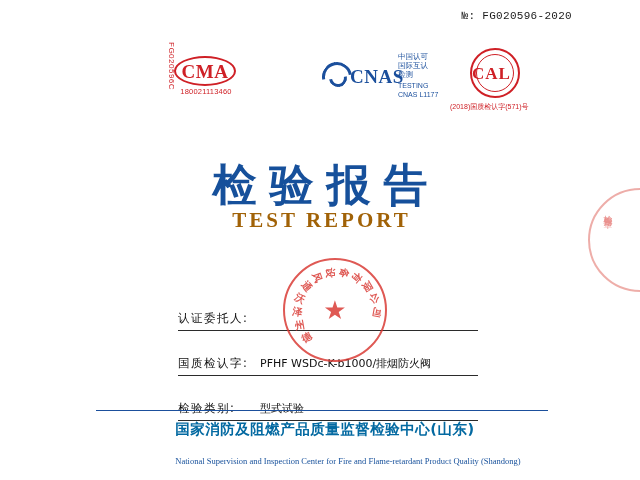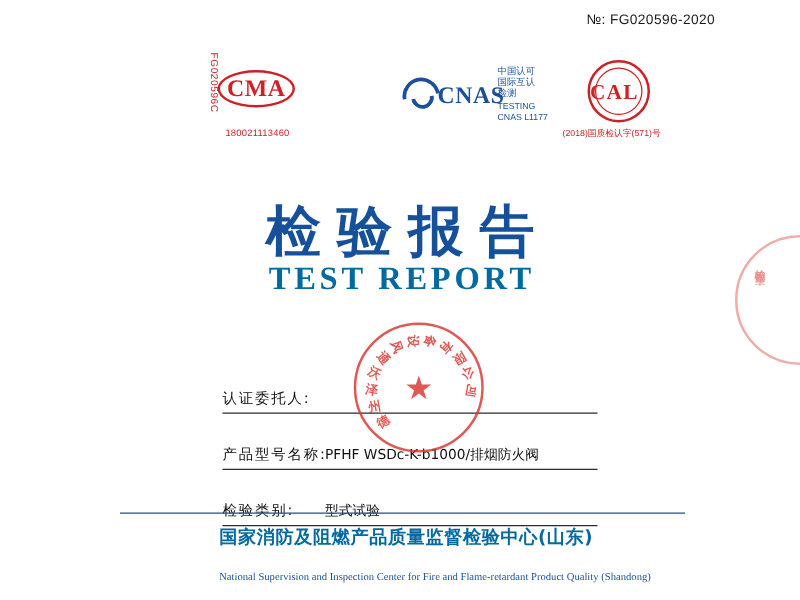--- a/index.html
+++ b/index.html
@@ -19,21 +19,21 @@
     width: 640px;
     height: 480px;
     background: #ffffff;
   }
 
   
   .report-no {
     position: absolute;
     top: 10px;
     right: 68px;
-    font-family: Liberation Sans, sans-serif;
+    font-family: Liberation Mono, monospace;
     font-size: 11px;
     color: #1a1a1a;
     letter-spacing: 0.3px;
     white-space: nowrap;
   }
 
   
   .logo-row {
     position: absolute;
     top: 42px;
@@ -72,21 +72,21 @@
     border-radius: 50%;
     color: #cf2026;
     font-weight: bold;
     font-size: 19px;
     line-height: 28px;
     font-family: "Liberation Serif", serif;
     letter-spacing: 0.5px;
     box-sizing: border-box;
   }
   .cma-num {
-    margin-top: 16px;
+    margin-top: 1px;
     color: #cf2026;
     font-size: 7.5px;
     letter-spacing: 0.2px;
     white-space: nowrap;
   }
 
   
   .ilac-block {
     position: absolute;
     left: 92px;
@@ -256,24 +256,24 @@
     color: #16509b;
   }
   .title-en {
     position: absolute;
     top: 208px;
     left: 0;
     width: 640px;
     text-align: center;
     font-family: "Liberation Serif", serif;
     font-weight: bold;
-    font-size: 26px;
+    font-size: 21px;
     letter-spacing: 3px;
     text-indent: 3px;
-    color: #0369a1;
+    color: #a16207;
   }
 
   
   .fields {
     position: absolute;
     top: 300px;
     left: 178px;
     width: 300px;
   }
   .field-row {
@@ -472,21 +472,21 @@
 
   <div class="stamp-edge">
     <div class="edge-label">检验专用章</div>
   </div>
 
   <div class="fields">
     <div class="field-row">
       <div class="field-label">认证委托人:</div>
     </div>
     <div class="field-row">
-      <div class="field-label">产品型号名称:</div>
+      <div class="field-label">国质检认字:</div>
       <div class="field-value">PFHF WSDc-K-b1000/排烟防火阀</div>
     </div>
     <div class="field-row">
       <div class="field-label">检验类别:</div>
       <div class="field-value">型式试验</div>
     </div>
   </div>
 
   <div class="stamp">
     <div class="stamp-text">

